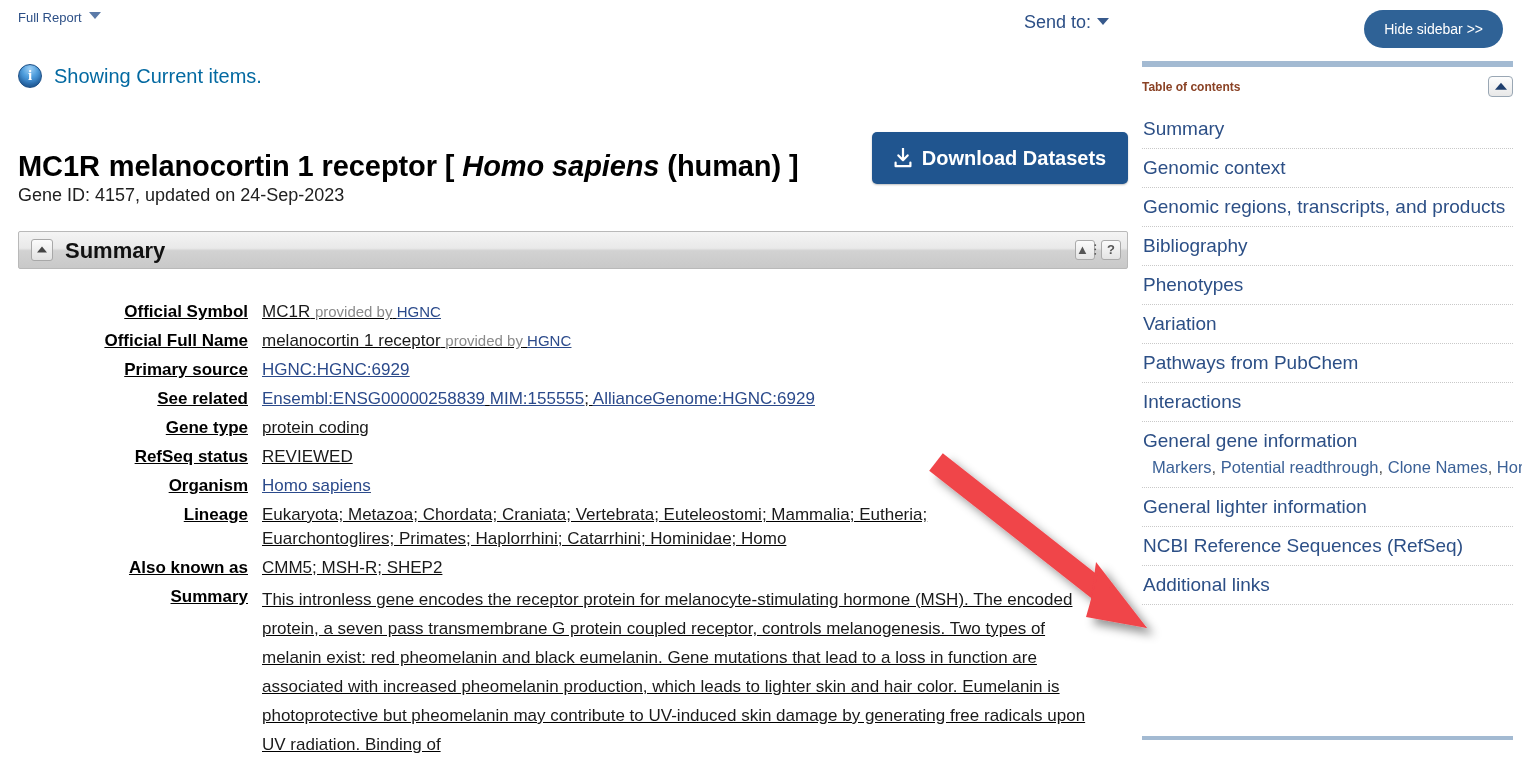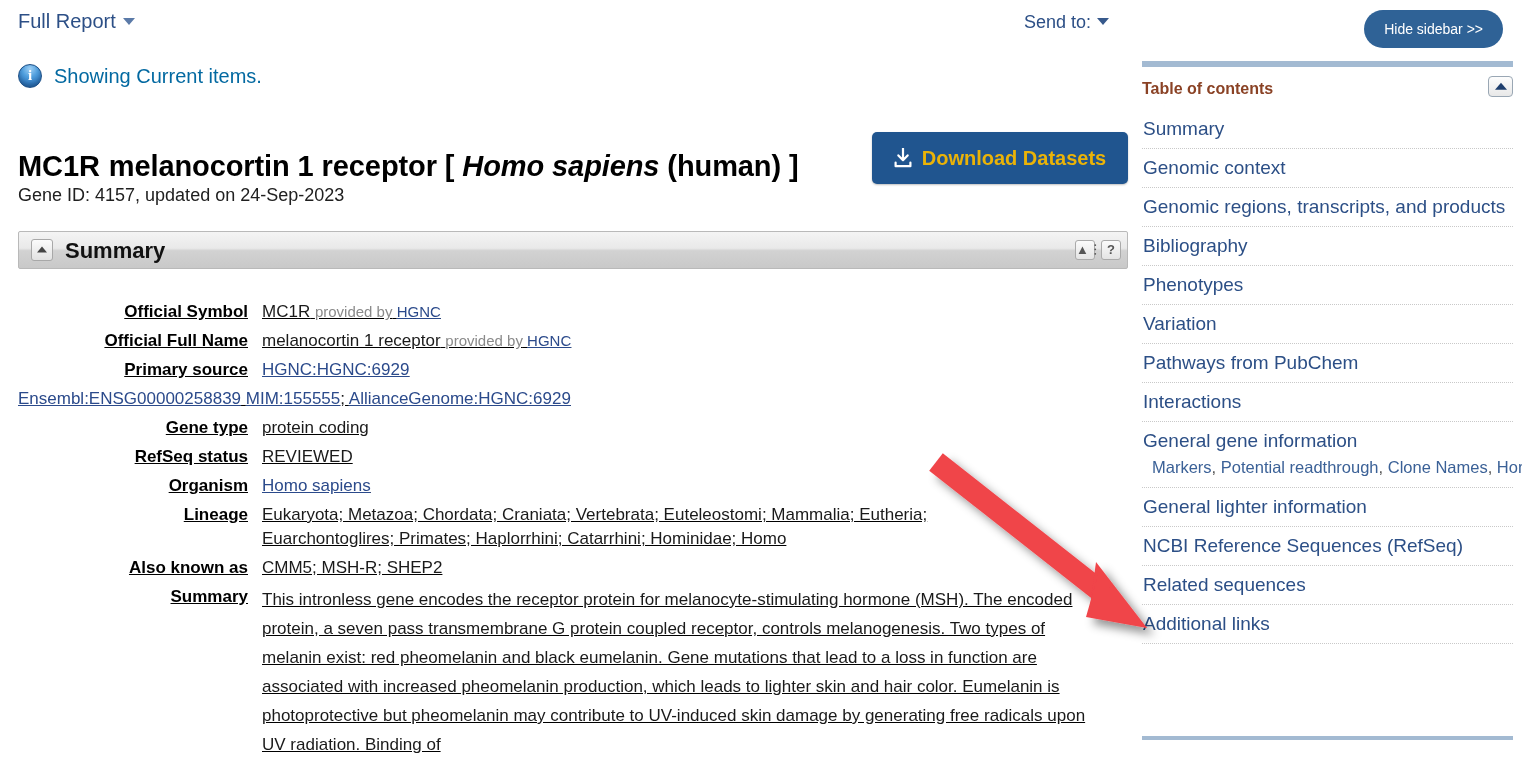--- a/index.html
+++ b/index.html
@@ -24,21 +24,21 @@
   }
 
   .topbar {
     position: absolute;
     left: 18px; top: 10px;
     width: 1100px; height: 34px;
   }
   .full-report {
     position: absolute;
     left: 0; top: 0;
-    font-size: 20px;
+    font-size: 13px;
     color: #2c4f86;
     cursor: pointer;
     white-space: nowrap;
   }
   .full-report .caret {
     display: inline-block;
     width: 0; height: 0;
     margin-left: 7px;
     vertical-align: 3px;
     border-left: 6px solid transparent;
@@ -117,21 +117,21 @@
     text-align: right;
   }
 
   .download-btn {
     position: absolute;
     left: 872px; top: 132px;
     width: 256px; height: 52px;
     background: #20558f;
     border: none;
     border-radius: 5px;
-    color: #eab308;
+    color: #ffffff;
     font-family: "Liberation Sans", sans-serif;
     font-size: 20px;
     font-weight: bold;
     cursor: pointer;
     display: flex;
     align-items: center;
     justify-content: center;
     gap: 10px;
     box-shadow: 0 1px 2px rgba(0,0,0,.25);
   }
@@ -251,21 +251,21 @@
   }
   .toc-topline {
     position: absolute;
     left: 7px; top: 61px;
     width: 371px; height: 6px;
     background: #a3bad2;
   }
   .toc-header {
     position: absolute;
     left: 7px; top: 80px;
-    font-size: 16px;
+    font-size: 12px;
     font-weight: bold;
     color: #8a4225;
   }
   .toc-collapse {
     position: absolute;
     right: 9px; top: 76px;
     width: 25px; height: 21px;
     background: linear-gradient(to bottom,#fdfdfd,#e8e8e8);
     border: 1px solid #9aa7b4;
     border-radius: 4px;
@@ -378,20 +378,21 @@
         <div class="dlabel">Official Full Name</div>
         <div class="dval"><span>melanocortin 1 receptor</span> <span class="provided"><span>provided by</span> <a href="#">HGNC</a></span></div>
       </div>
 
       <div class="drow">
         <div class="dlabel">Primary source</div>
         <div class="dval"><a href="#">HGNC:HGNC:6929</a></div>
       </div>
 
       <div class="drow">
+        <div class="dlabel">See related</div>
         <div class="dval"><a href="#">Ensembl:ENSG00000258839</a> <a href="#">MIM:155555</a><span>; </span><a href="#">AllianceGenome:HGNC:6929</a></div>
       </div>
 
       <div class="drow">
         <div class="dlabel">Gene type</div>
         <div class="dval">protein coding</div>
       </div>
 
       <div class="drow">
         <div class="dlabel">RefSeq status</div>
@@ -459,23 +460,20 @@
       <div class="toc-item">
         <span class="toc-link">General gene information</span>
         <div class="toc-subs"><span class="toc-sub">Markers</span><span class="toc-sep">,&nbsp;</span><span class="toc-sub">Potential readthrough</span><span class="toc-sep">,&nbsp;</span><span class="toc-sub">Clone Names</span><span class="toc-sep">,&nbsp;</span><span class="toc-sub">Homology</span></div>
       </div>
 
       <div class="toc-item">
         <span class="toc-link">General lighter information</span>
       </div>
       <div class="toc-item">
         <span class="toc-link">NCBI Reference Sequences (RefSeq)</span>
-      </div>
-      <div class="toc-item">
-        <span class="toc-link">Related sequences</span>
       </div>
       <div class="toc-item">
         <span class="toc-link">Additional links</span>
       </div>
 
     </div>
 
     <div class="toc-bottomline"></div>
   </div>
 

